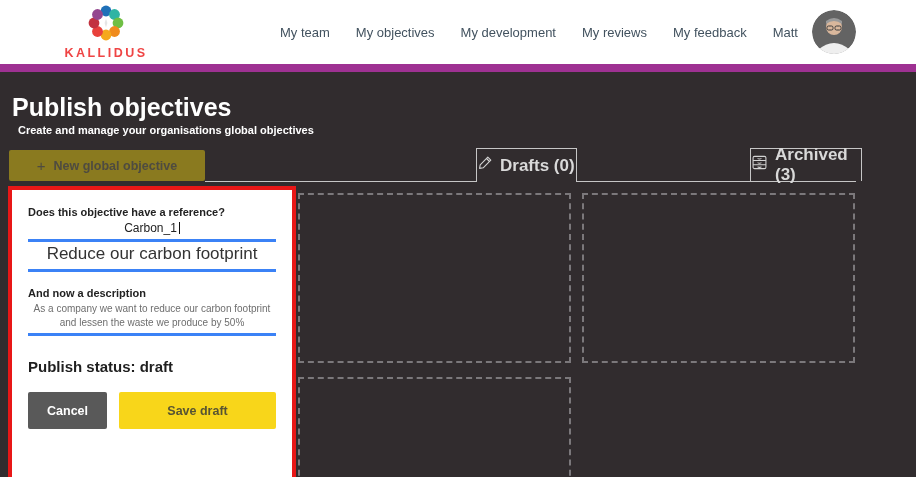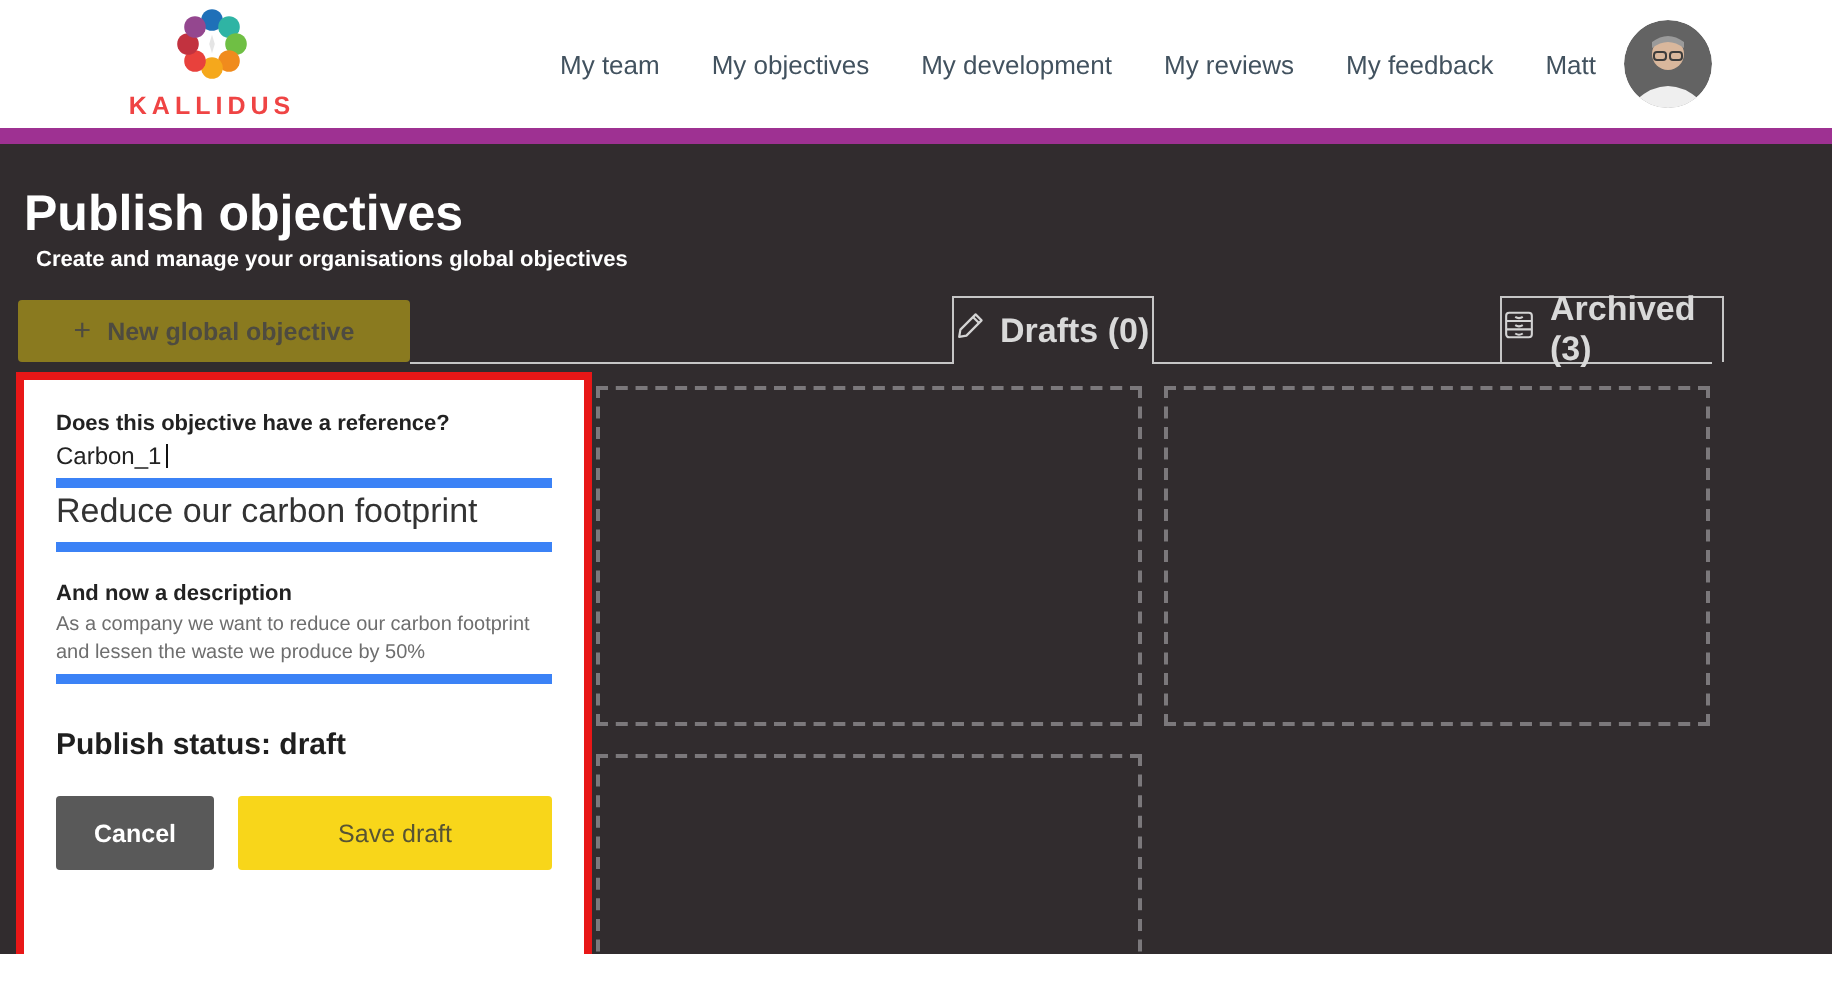--- a/index.html
+++ b/index.html
@@ -46,32 +46,32 @@
   .placeholder-box { position:absolute; width:273px; border:2px dashed #7b787b; background:transparent; }
   .ph-a { left:298px; top:121px; height:170px; }
   .ph-b { left:582px; top:121px; height:170px; }
   .ph-c { left:298px; top:305px; height:140px; }
 
   
   .form-panel { position:absolute; left:8px; top:114px; width:288px; height:344px;
     background:#ffffff; border:4px solid #e81717; }
   .form-inner { padding:16px 16px 15px 16px; }
   .f-label { font-size:11px; font-weight:700; color:#222222; line-height:13px; }
-  .f-field { width:248px; border-bottom:5px solid #3b82f6; }
+  .f-field { width:248px; border-bottom:3px solid #3b82f6;text-align:center; }
   .f-ref { margin-top:2px; padding-bottom:4px; font-size:12px; color:#222222; line-height:14px; }
   .caret { display:inline-block; width:1px; height:12px; background:#111111; margin-left:2px; vertical-align:-2px; }
   .lbl-title { margin-top:13px; }
   .f-title { margin-top:1px; padding-bottom:5px; font-size:17px; color:#333333; line-height:21px; white-space:nowrap; overflow:hidden; }
   .lbl-desc { margin-top:15px; }
   .f-desc { margin-top:2px; padding-bottom:3px; font-size:10px; color:#6e6e6e; line-height:14px; }
   .publish-status { margin-top:22px; font-size:15px; font-weight:700; color:#1f1f1f; line-height:18px; }
   .btn-row { margin-top:16px; display:flex; gap:12px; }
   .btn { border:none; border-radius:2px; height:37px; font-family:inherit; cursor:pointer; }
   .btn-cancel { width:80px; background:#595959; color:#ffffff; font-size:12.5px; font-weight:700; }
-  .btn-save { width:159px; background:#f8d61a; color:#575433; font-size:12.5px; font-weight:400; }
+  .btn-save { width:159px; background:#f8d61a; color:#575433; font-size:12.5px; font-weight:700; }
 
   
   .bottom-strip { height:15px; background:#ffffff; }
 </style>
 </head>
 <body>
 
 <div class="stage">
 
   <div class="header">

